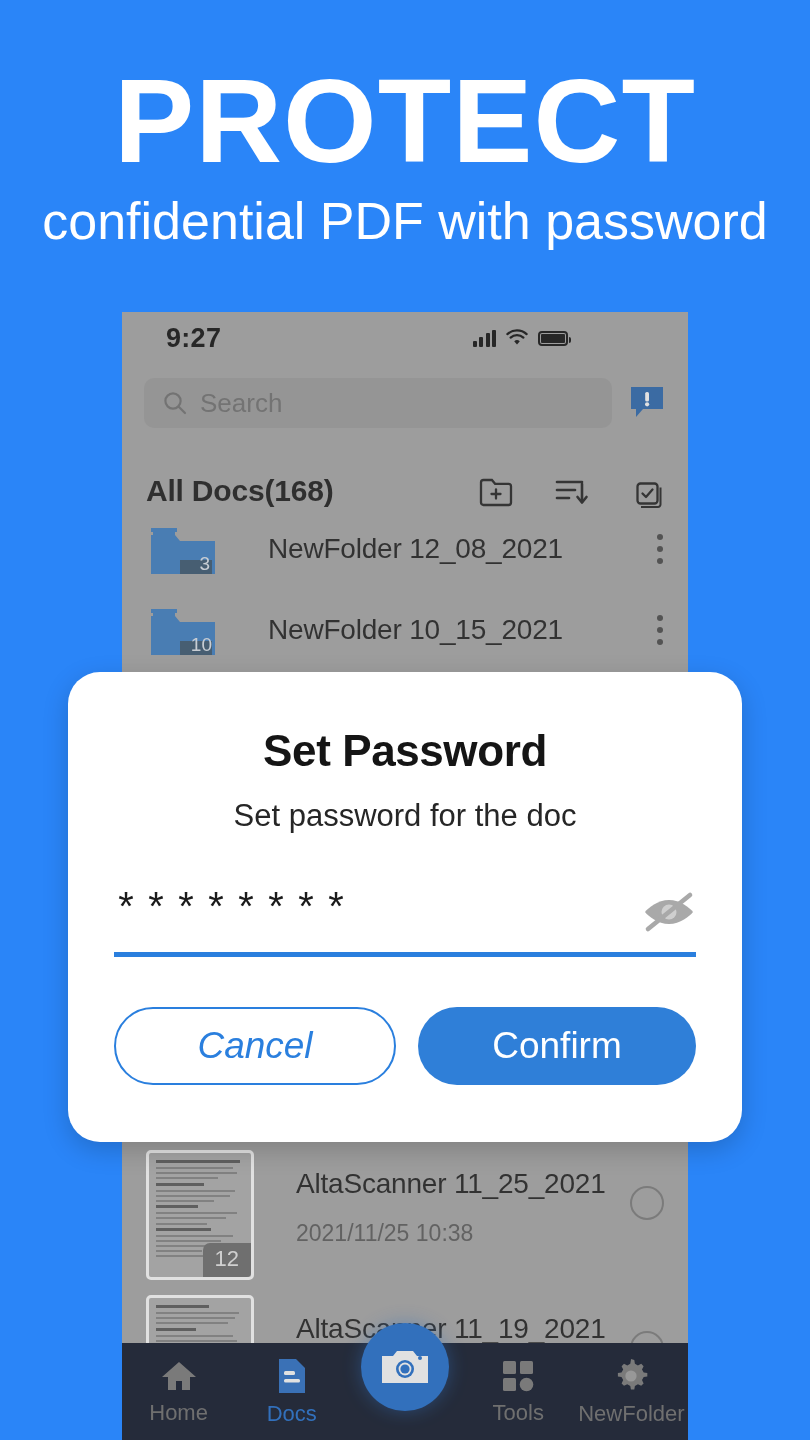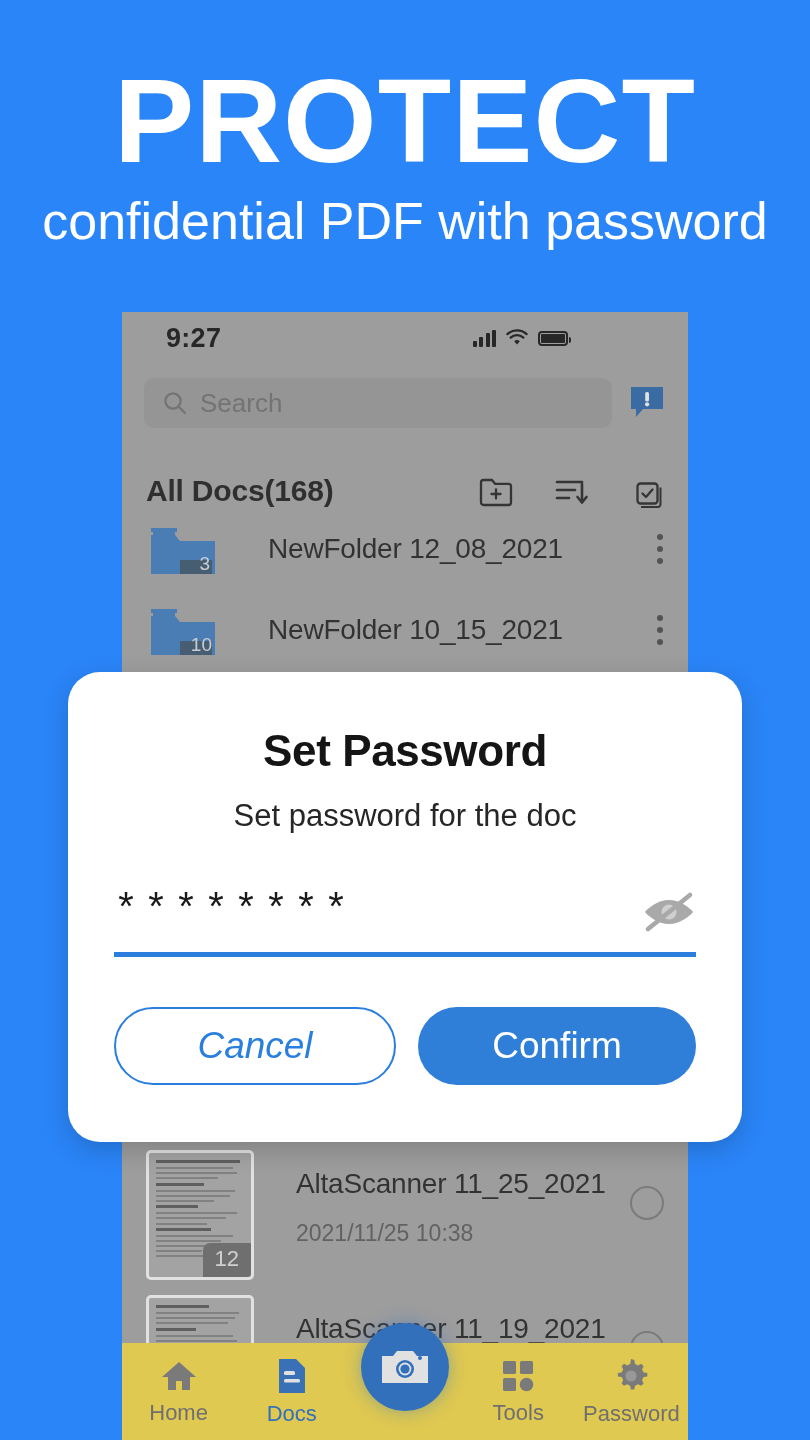--- a/index.html
+++ b/index.html
@@ -266,21 +266,21 @@
     box-sizing: border-box;
     flex: 0 0 auto;
   }
 
   
   .bottomnav {
     position: absolute;
     left: 0; bottom: 0;
     width: 566px;
     height: 97px;
-    background: #fde047;
+    background: #0f172a;
     display: flex;
     align-items: center;
   }
   .nav-item {
     flex: 1;
     display: flex;
     flex-direction: column;
     align-items: center;
     gap: 6px;
   }
@@ -563,21 +563,21 @@
           <rect x="3" y="20" width="13" height="13" rx="1.5" fill="#7c7c7c"></rect>
           <circle cx="26.5" cy="26.5" r="6.8" fill="#7c7c7c"></circle>
         </svg>
         <span class="nav-label">Tools</span>
       </div>
       <div class="nav-item">
         <svg width="38" height="38" viewBox="0 0 38 38">
           <path d="M19 2 l3.3 1.1 .6 3.6 3 1.7 3.3-1.6 2.4 2.4 -1.6 3.3 1.7 3 3.6 .6 0 3.4 -3.6 .6 -1.7 3 1.6 3.3 -2.4 2.4 -3.3-1.6 -3 1.7 -.6 3.6 -3.4 0 -.6-3.6 -3-1.7 -3.3 1.6 -2.4-2.4 1.6-3.3 -1.7-3 -3.6-.6 0-3.4 3.6-.6 1.7-3 -1.6-3.3 2.4-2.4 3.3 1.6 3-1.7 .6-3.6 Z" fill="#7c7c7c"></path>
           <circle cx="19" cy="19" r="5.6" fill="#a2a2a2"></circle>
         </svg>
-        <span class="nav-label">Password</span>
+        <span class="nav-label">NewFolder</span>
       </div>
       <div class="fab">
         <svg width="50" height="42" viewBox="0 0 50 42">
           <path d="M2 10 h11 l4-5 h16 l4 5 h11 v27 h-46 Z" fill="#ffffff"></path>
           <circle cx="25" cy="23" r="9" fill="#1f6fd0"></circle>
           <circle cx="25" cy="23" r="6.4" fill="#ffffff"></circle>
           <circle cx="25" cy="23" r="4.6" fill="#1f6fd0"></circle>
           <circle cx="40" cy="12" r="2" fill="#1f6fd0"></circle>
         </svg>
       </div>

